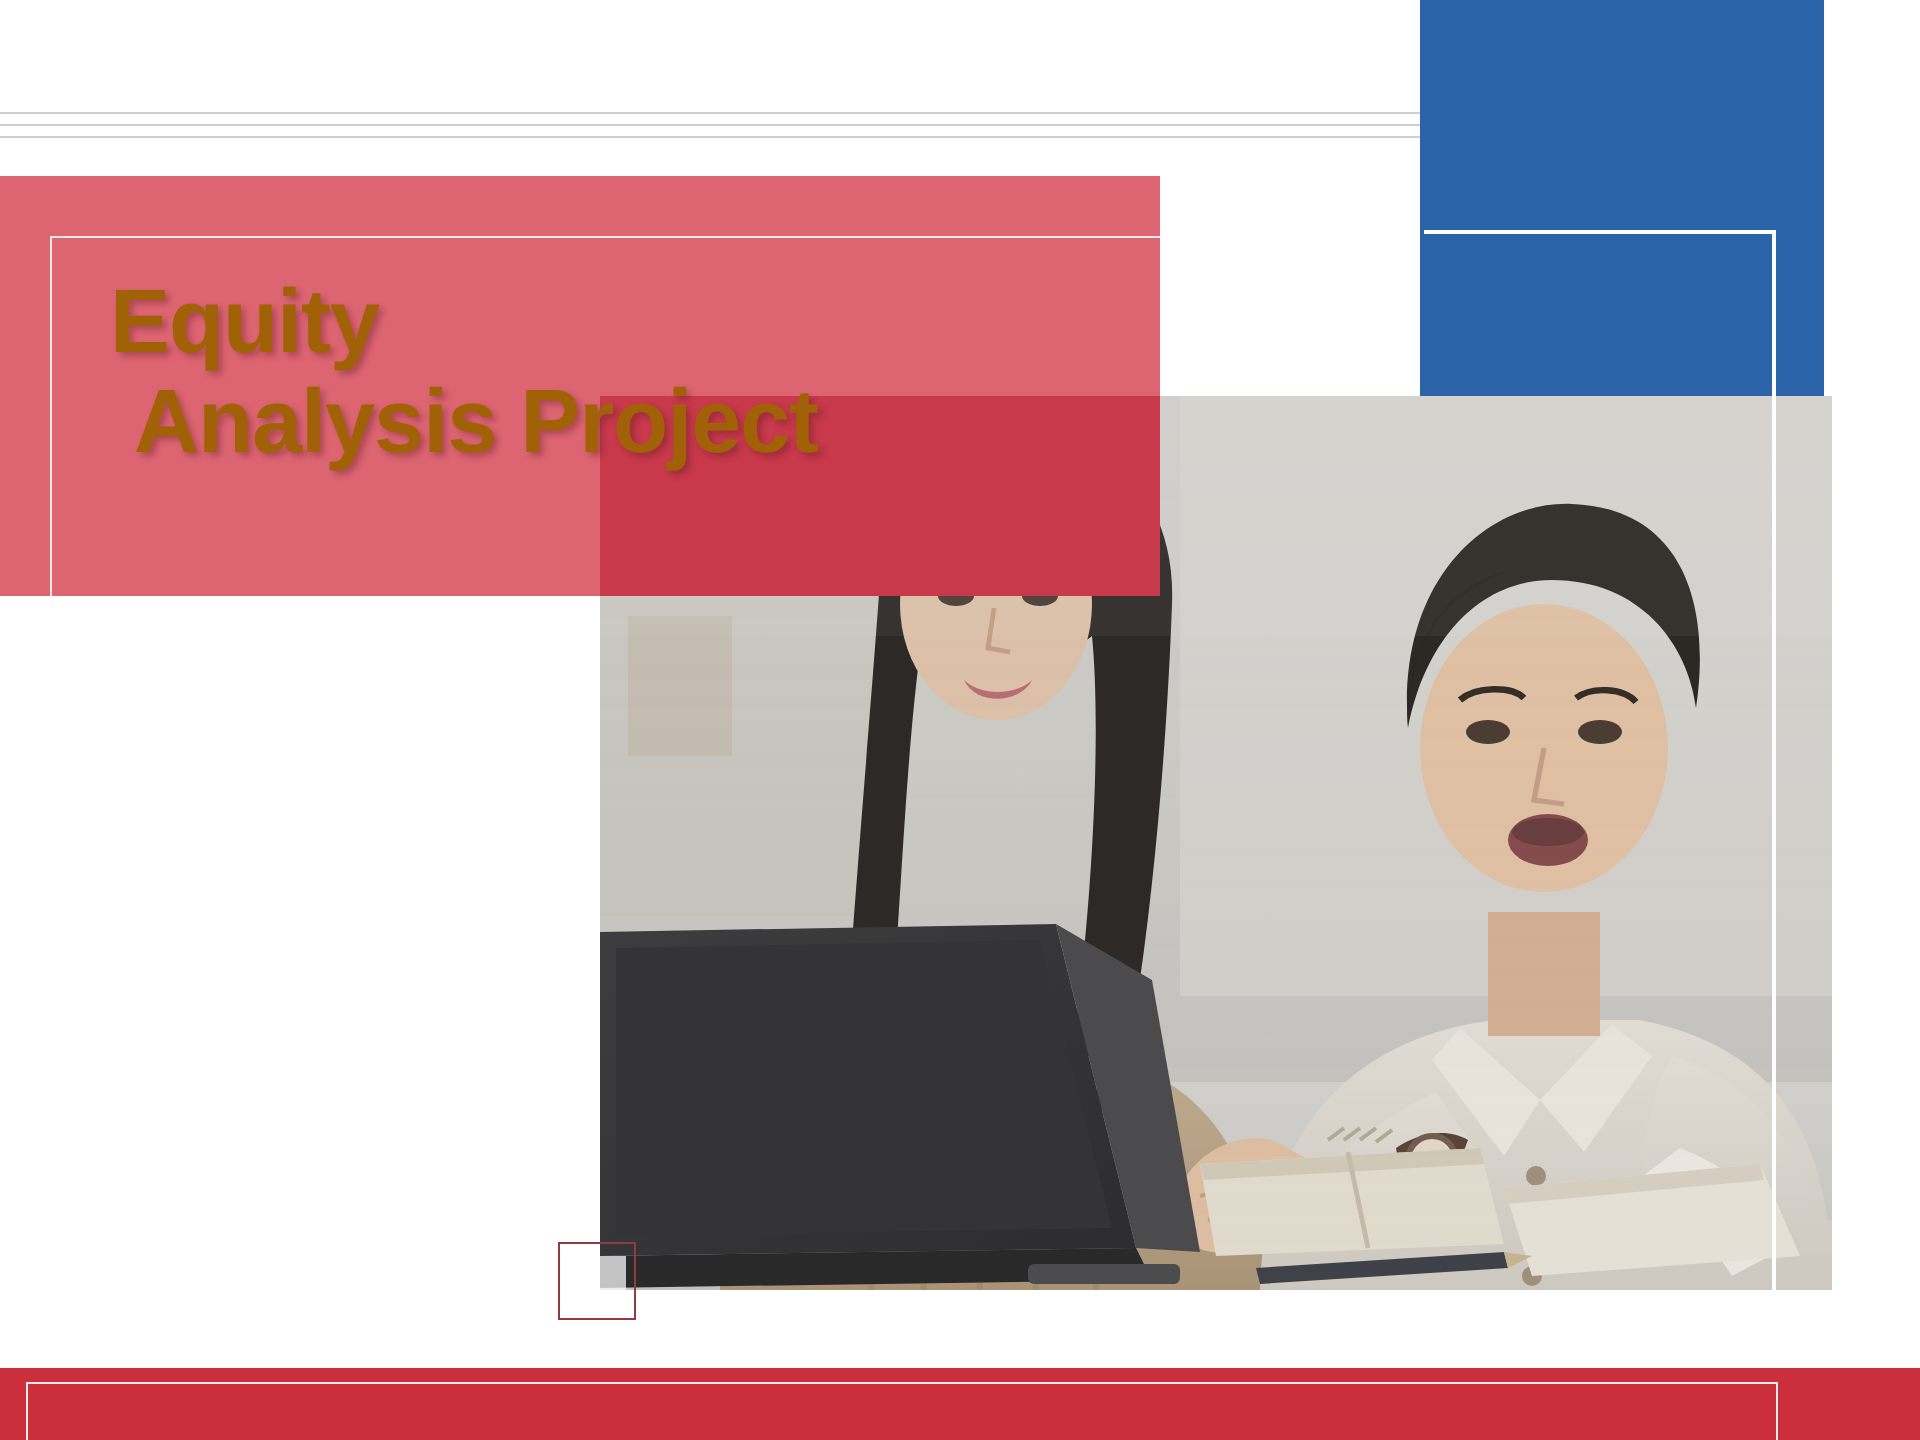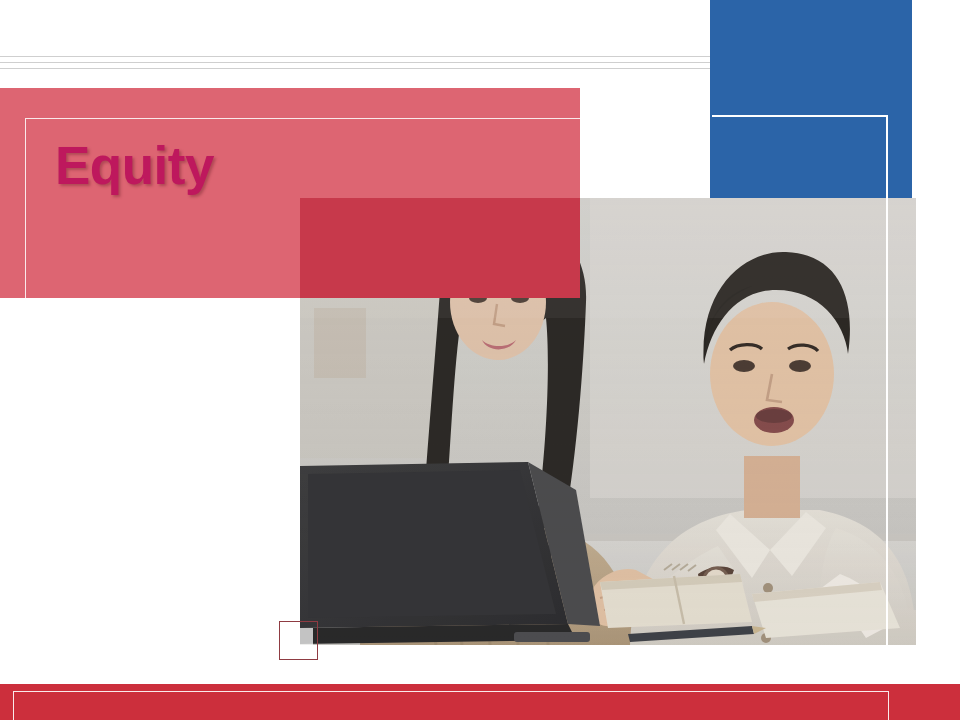--- a/index.html
+++ b/index.html
@@ -51,21 +51,21 @@
   }
   .pink-frame {
     position:absolute; left:25px; top:118px; width:560px; height:190px;
     border-left:1.5px solid rgba(255,255,255,.85);
     border-top:1.5px solid rgba(255,255,255,.85);
   }
 
   
   .title {
     position:absolute; left:55px; top:136px; width:520px;
-    color:#be185d; font-size:53px; font-weight:bold; line-height:1.12;
+    color:#a16207; font-size:45px; font-weight:bold; line-height:1.12;
     letter-spacing:-0.5px;
     text-shadow:2px 2px 3px rgba(90,20,30,.35);
     z-index:6;
   }
   .title .l2 { display:block; padding-left:12px; }
 
   
   .accent-square {
     position:absolute; left:279px; top:621px; width:39px; height:39px;
     border:1.5px solid #8f3b42; z-index:7; background:transparent;
@@ -225,20 +225,21 @@
 
   <div class="blue-frame"></div>
   <div class="blue-frame-v"></div>
 
   <div class="pink-block"></div>
   <div class="pink-over-photo"></div>
   <div class="pink-frame"></div>
 
   <h1 class="title">
     <span>Equity</span>
+    <span class="l2">Analysis Project</span>
   </h1>
 
   <div class="accent-square">
     <div class="inner"></div>
   </div>
 
 
   <div class="bottom-bar"></div>
   <div class="bottom-frame"></div>
 

